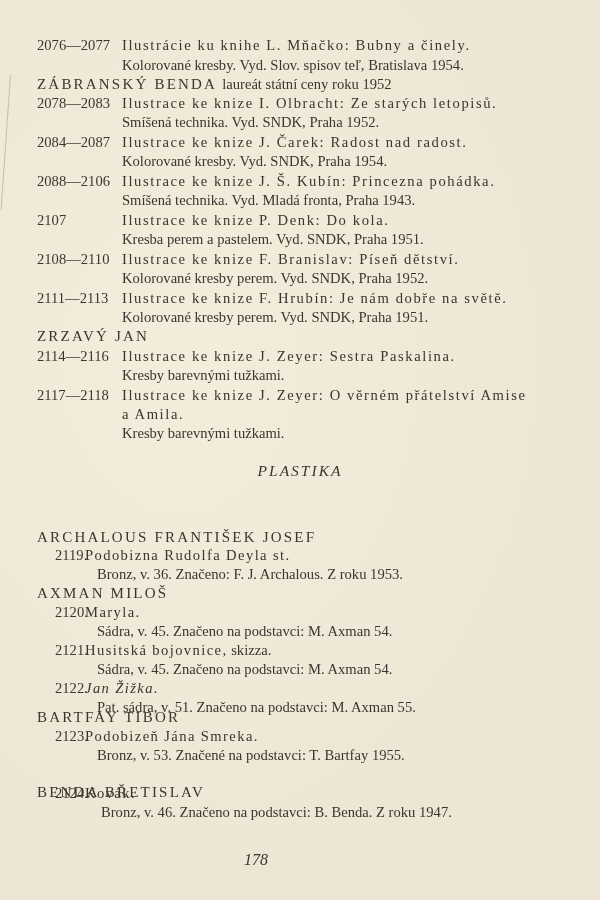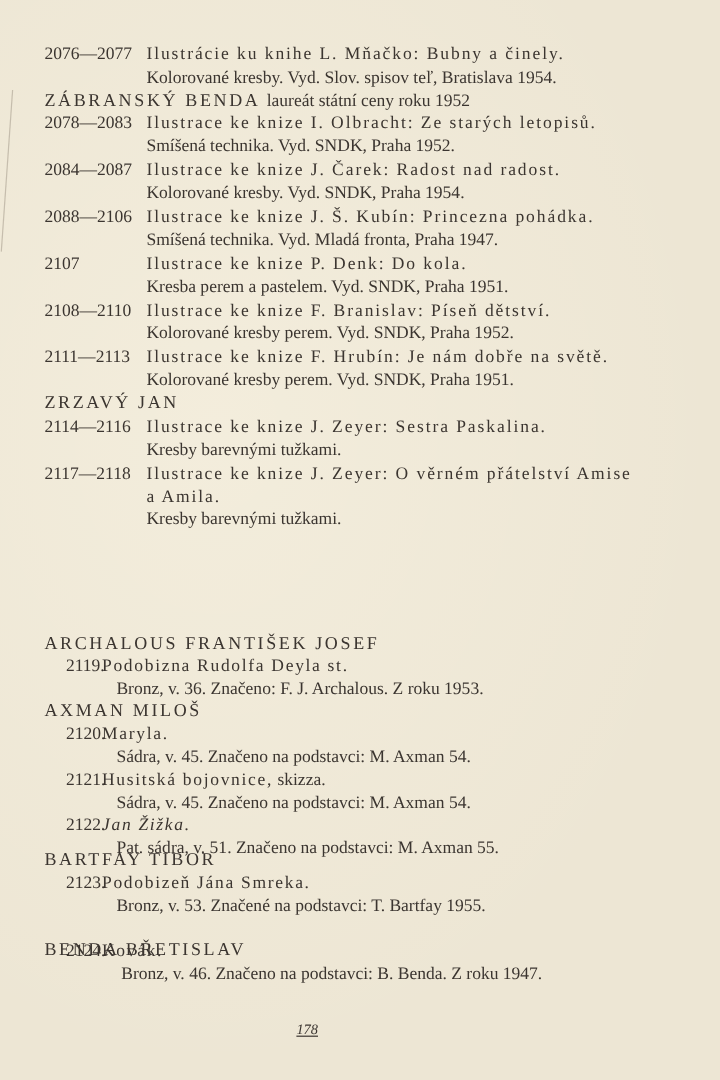--- a/index.html
+++ b/index.html
@@ -28,21 +28,21 @@
   .artist .note { letter-spacing: 0; font-size: 14.6px; margin-top: 36px; }
   .snum { left: 55px; }
   .stitle { letter-spacing: 1.4px; }
   .sdetail { left: 97px; }
   .section-heading {
     position: absolute; left: 0; width: 600px; text-align: center;
     font-style: italic; font-size: 15.5px; letter-spacing: 2px; top: 462px;
   }
   .page-number {
     position: absolute; left: 0; width: 512px; text-align: center;
-    font-style: italic; font-size: 12px; top: 851px; text-decoration: underline;
+    font-style: italic; font-size: 16px; top: 851px;
   }
 </style>
 </head>
 <body>
 
 <div class="page">
   <div class="margin-line"></div>
 
   <div class="line" style="top:36px;">
     <span class="num">2076—2077</span>
@@ -71,21 +71,21 @@
   </div>
   <div class="line" style="top:152px;">
     <span class="desc plain">Kolorované kresby. Vyd. SNDK, Praha 1954.</span>
   </div>
 
   <div class="line" style="top:172px;">
     <span class="num">2088—2106</span>
     <span class="desc title">Ilustrace ke knize J. Š. Kubín: Princezna pohádka.</span>
   </div>
   <div class="line" style="top:191px;">
-    <span class="desc plain">Smíšená technika. Vyd. Mladá fronta, Praha 1947.</span>
+    <span class="desc plain">Smíšená technika. Vyd. Mladá fronta, Praha 1943.</span>
   </div>
 
   <div class="line" style="top:211px;">
     <span class="num">2107</span>
     <span class="desc title">Ilustrace ke knize P. Denk: Do kola.</span>
   </div>
   <div class="line" style="top:230px;">
     <span class="desc plain">Kresba perem a pastelem. Vyd. SNDK, Praha 1951.</span>
   </div>
 
@@ -121,20 +121,21 @@
     <span class="num">2117—2118</span>
     <span class="desc title">Ilustrace ke knize J. Zeyer: O věrném přátelství Amise</span>
   </div>
   <div class="line" style="top:405px;">
     <span class="desc title">a Amila.</span>
   </div>
   <div class="line" style="top:424px;">
     <span class="desc plain">Kresby barevnými tužkami.</span>
   </div>
 
+  <div class="section-heading">PLASTIKA</div>
 
   <div class="line artist" style="top:528px;">
     <span>ARCHALOUS FRANTIŠEK JOSEF</span>
   </div>
   <div class="line" style="top:546px;">
     <span class="num snum">2119.</span>
     <span class="desc stitle" style="left:85px;">Podobizna Rudolfa Deyla st.</span>
   </div>
   <div class="line" style="top:565px;">
     <span class="desc plain sdetail">Bronz, v. 36. Značeno: F. J. Archalous. Z roku 1953.</span>

